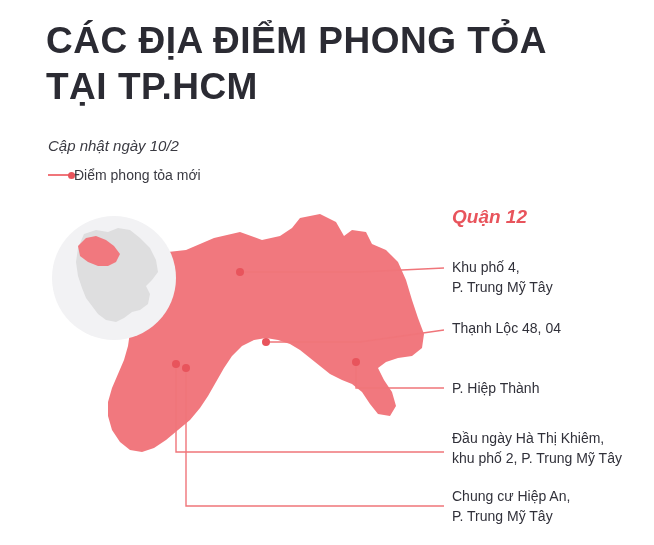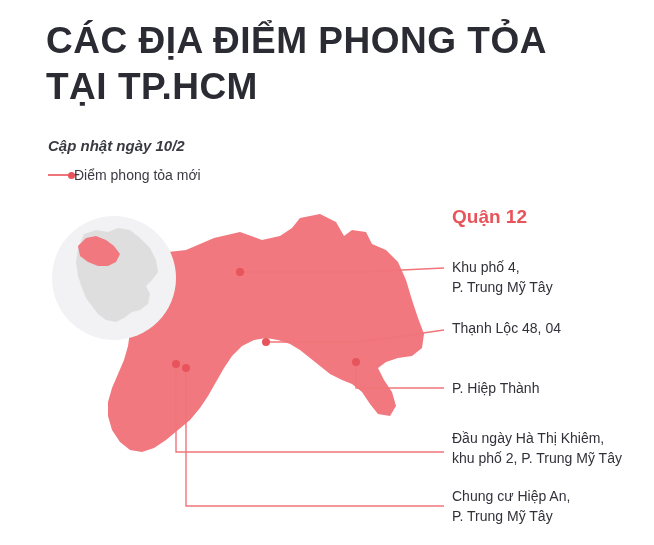--- a/index.html
+++ b/index.html
@@ -30,21 +30,21 @@
     letter-spacing: 0.5px;
     color: #2b2b33;
     text-transform: uppercase;
   }
   .subtitle {
     position: absolute;
     left: 48px;
     top: 137px;
     font-size: 15px;
     font-style: italic;
-    font-weight: bold;
+    font-weight: normal;
     color: #3a3a42;
   }
   .legend {
     position: absolute;
     left: 48px;
     top: 167px;
     display: flex;
     align-items: center;
   }
   .legend-line {
@@ -67,20 +67,21 @@
     font-size: 14px;
     color: #3a3a42;
   }
   .district-title {
     position: absolute;
     left: 452px;
     top: 206px;
     font-size: 19px;
     font-weight: bold;
     color: #e8545c;
+    font-style: italic;
   }
   .map-svg {
     position: absolute;
     left: 0;
     top: 0;
   }
   .callout {
     position: absolute;
     font-size: 14px;
     line-height: 1.45;

